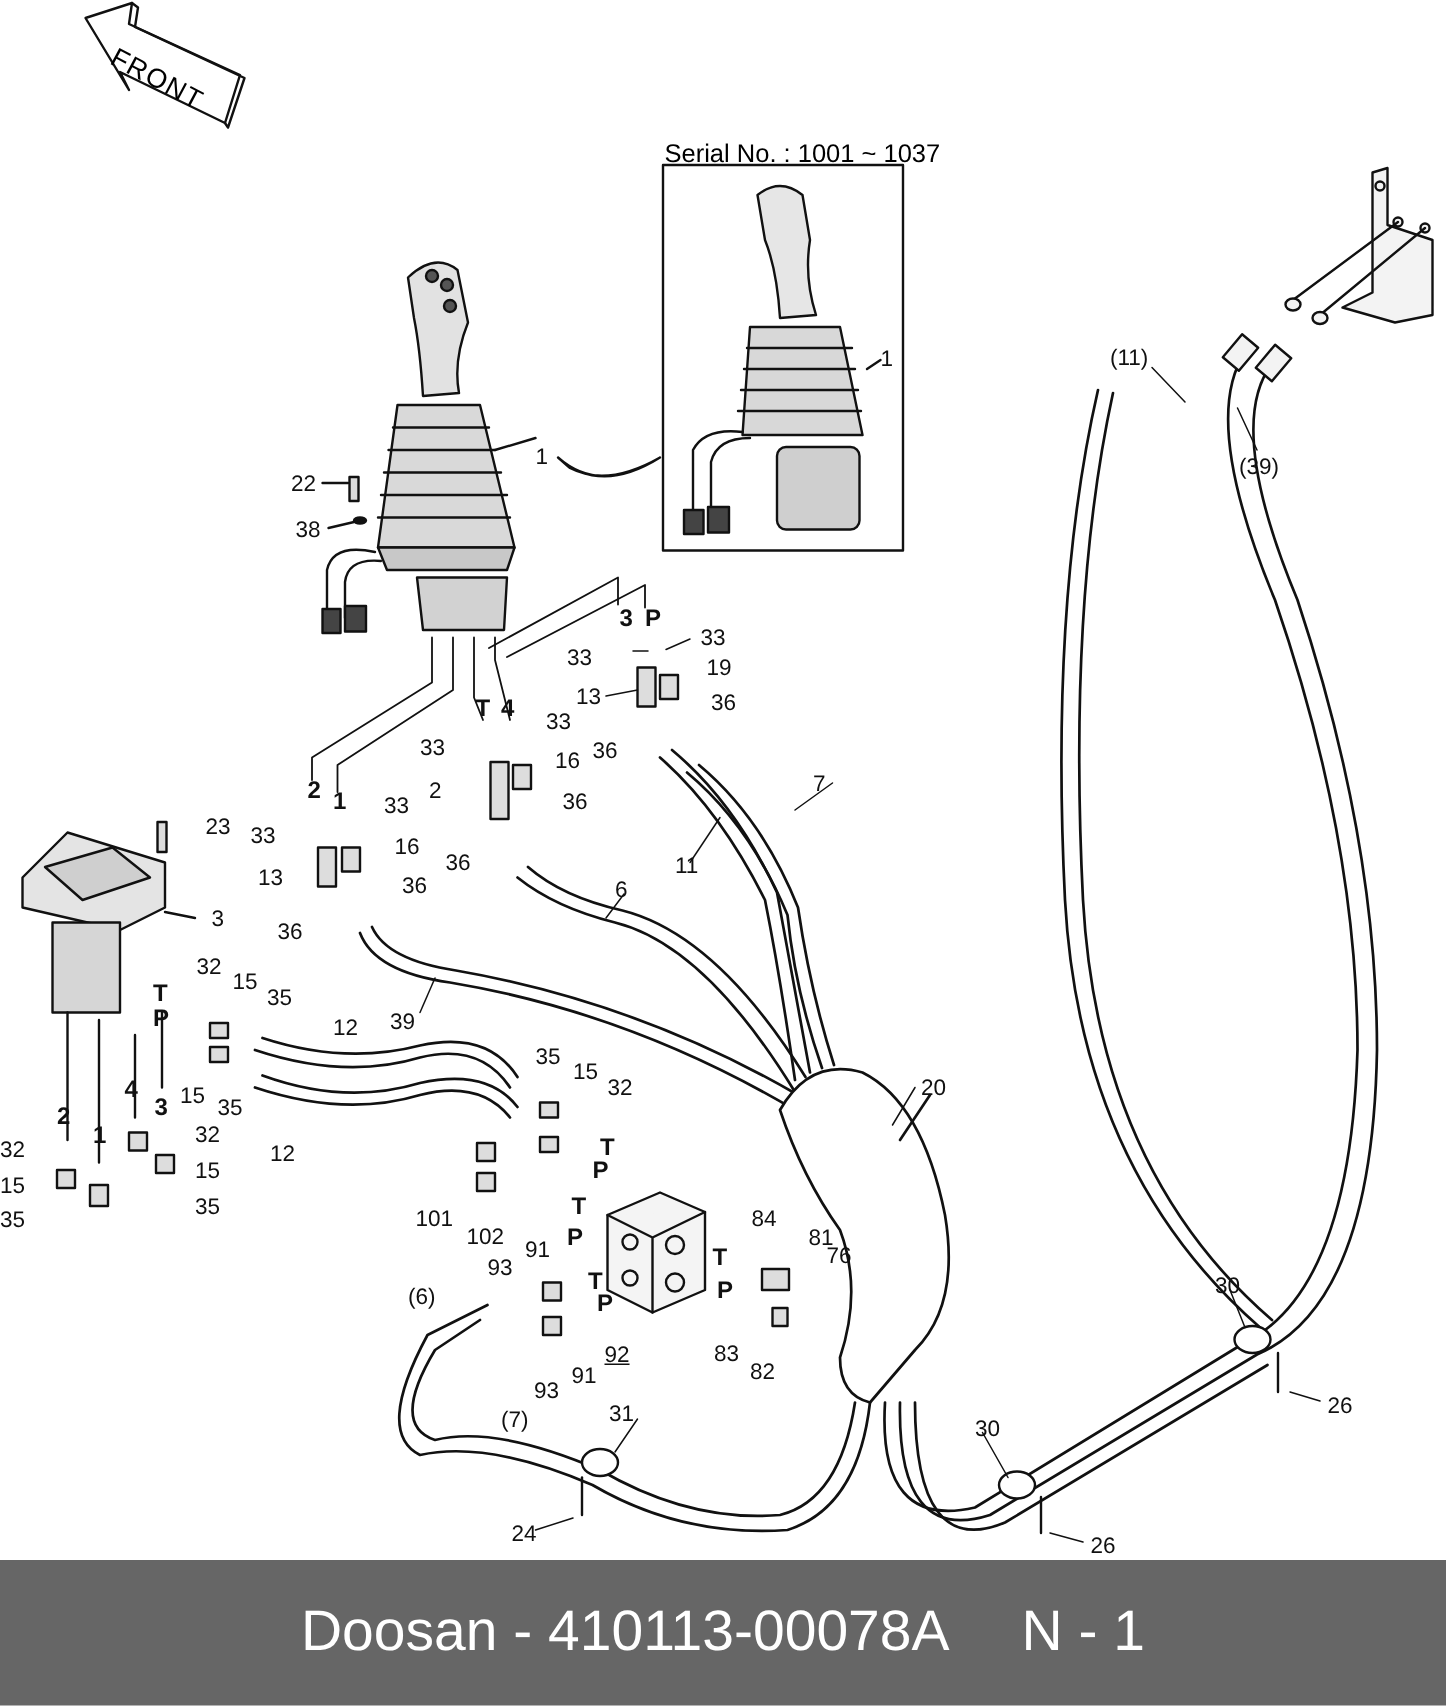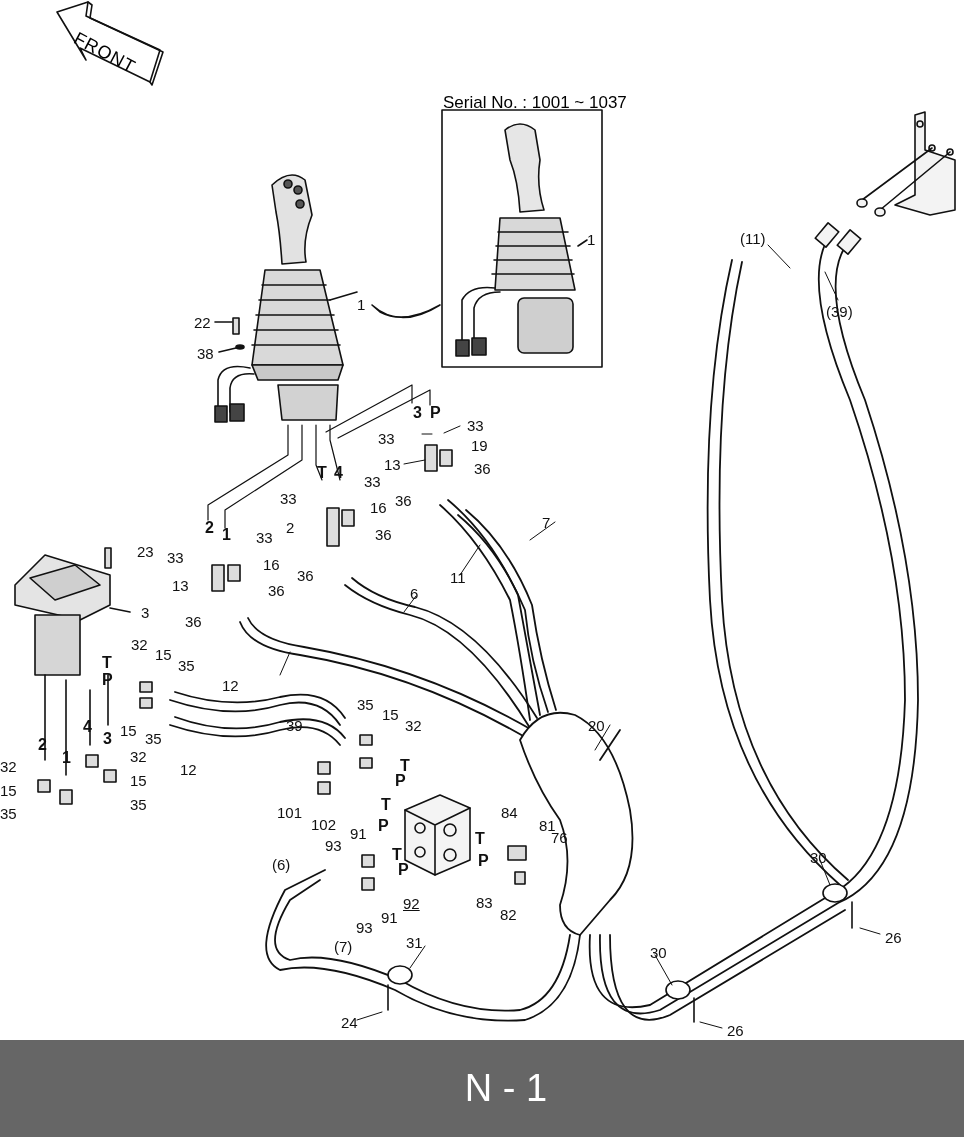--- a/index.html
+++ b/index.html
@@ -206,21 +206,21 @@
       <div class="lbl b" style="left: 205px; top: 520px;">2</div>
       <div class="lbl b" style="left: 222px; top: 527px;">1</div>
       <div class="lbl" style="left: 256px; top: 530px;">33</div>
       <div class="lbl" style="left: 167px; top: 550px;">33</div>
       <div class="lbl" style="left: 137px; top: 544px;">23</div>
       <div class="lbl" style="left: 263px; top: 557px;">16</div>
       <div class="lbl" style="left: 172px; top: 578px;">13</div>
       <div class="lbl" style="left: 268px; top: 583px;">36</div>
       <div class="lbl" style="left: 185px; top: 614px;">36</div>
       <div class="lbl" style="left: 141px; top: 605px;">3</div>
-      <div class="lbl" style="left: 286px; top: 674px; margin-top: 44px;">39</div>
+      <div class="lbl" style="left: 260px; top: 674px;">39</div>
       <div class="lbl" style="left: 131px; top: 637px;">32</div>
       <div class="lbl b" style="left: 102px; top: 655px;">T</div>
       <div class="lbl" style="left: 155px; top: 647px;">15</div>
       <div class="lbl" style="left: 178px; top: 658px;">35</div>
       <div class="lbl b" style="left: 102px; top: 672px;">P</div>
       <div class="lbl" style="left: 222px; top: 678px;">12</div>
       <div class="lbl" style="left: 120px; top: 723px;">15</div>
       <div class="lbl" style="left: 145px; top: 731px;">35</div>
       <div class="lbl" style="left: 180px; top: 762px;">12</div>
       <div class="lbl b" style="left: 83px; top: 719px;">4</div>
@@ -251,28 +251,29 @@
       <div class="lbl" style="left: 501px; top: 805px;">84</div>
       <div class="lbl" style="left: 527px; top: 818px; margin-left: 12px;">81</div>
       <div class="lbl" style="left: 551px; top: 830px;">76</div>
       <div class="lbl" style="left: 476px; top: 895px;">83</div>
       <div class="lbl" style="left: 500px; top: 907px;">82</div>
       <div class="lbl" style="left: 403px; top: 896px; text-decoration: underline;">92</div>
       <div class="lbl" style="left: 381px; top: 910px;">91</div>
       <div class="lbl" style="left: 356px; top: 920px;">93</div>
       <div class="lbl" style="left: 272px; top: 857px;">(6)</div>
       <div class="lbl" style="left: 334px; top: 939px;">(7)</div>
-      <div class="lbl" style="left: 588px; top: 718px;">20</div>
+      <div class="lbl" style="left: 614px; top: 718px;">20</div>
       <div class="lbl" style="left: 406px; top: 935px;">31</div>
       <div class="lbl" style="left: 341px; top: 1015px;">24</div>
       <div class="lbl" style="left: 650px; top: 945px;">30</div>
       <div class="lbl" style="left: 727px; top: 1023px;">26</div>
       <div class="lbl" style="left: 810px; top: 850px;">30</div>
       <div class="lbl" style="left: 885px; top: 930px;">26</div>
       <div class="lbl" style="left: 740px; top: 231px;">(11)</div>
       <div class="lbl" style="left: 826px; top: 304px;">(39)</div>
     </div>
 </div>
 
 <div id="footer">
+  <span>Doosan - 410113-00078A</span>
   <span class="gap"></span>
   <span>N - 1</span>
 </div>
 
 </body></html>

